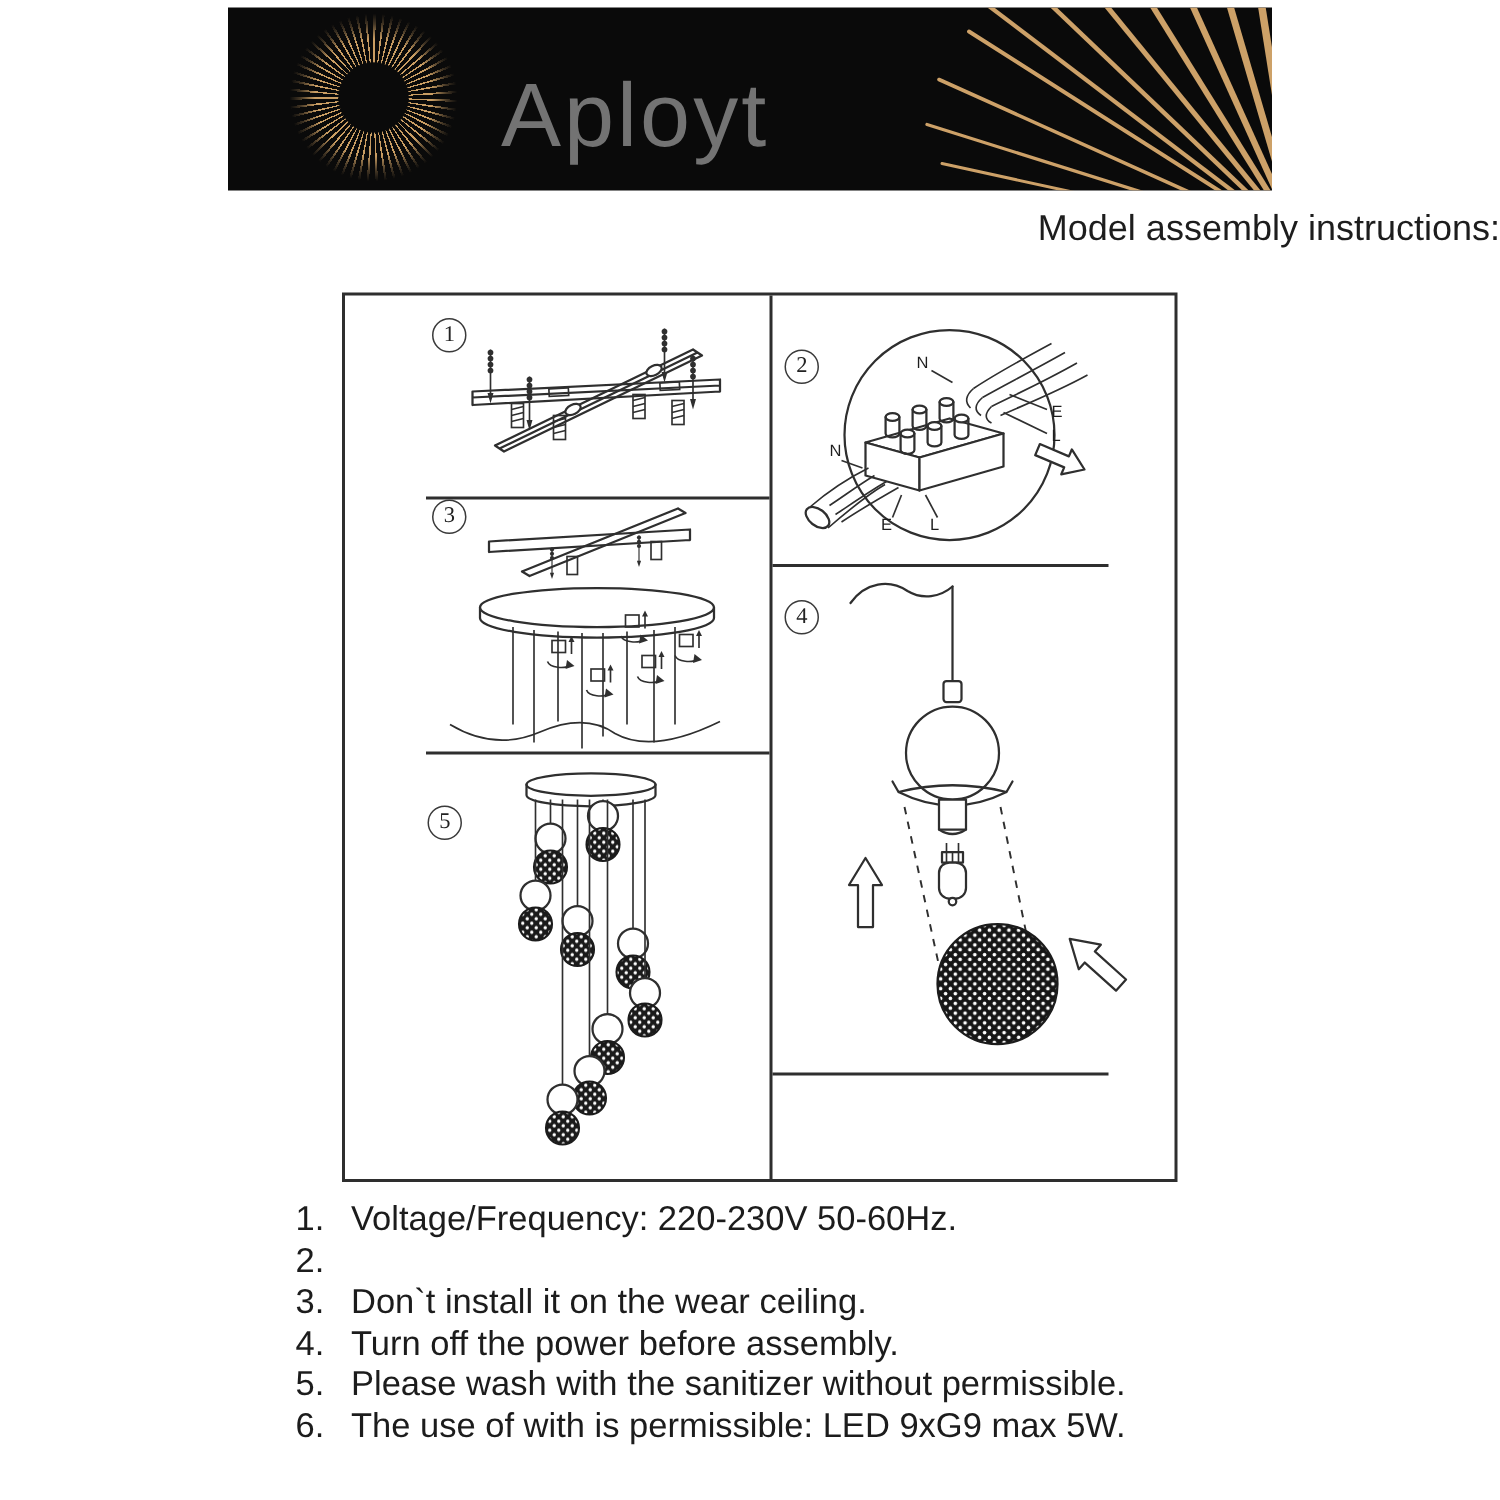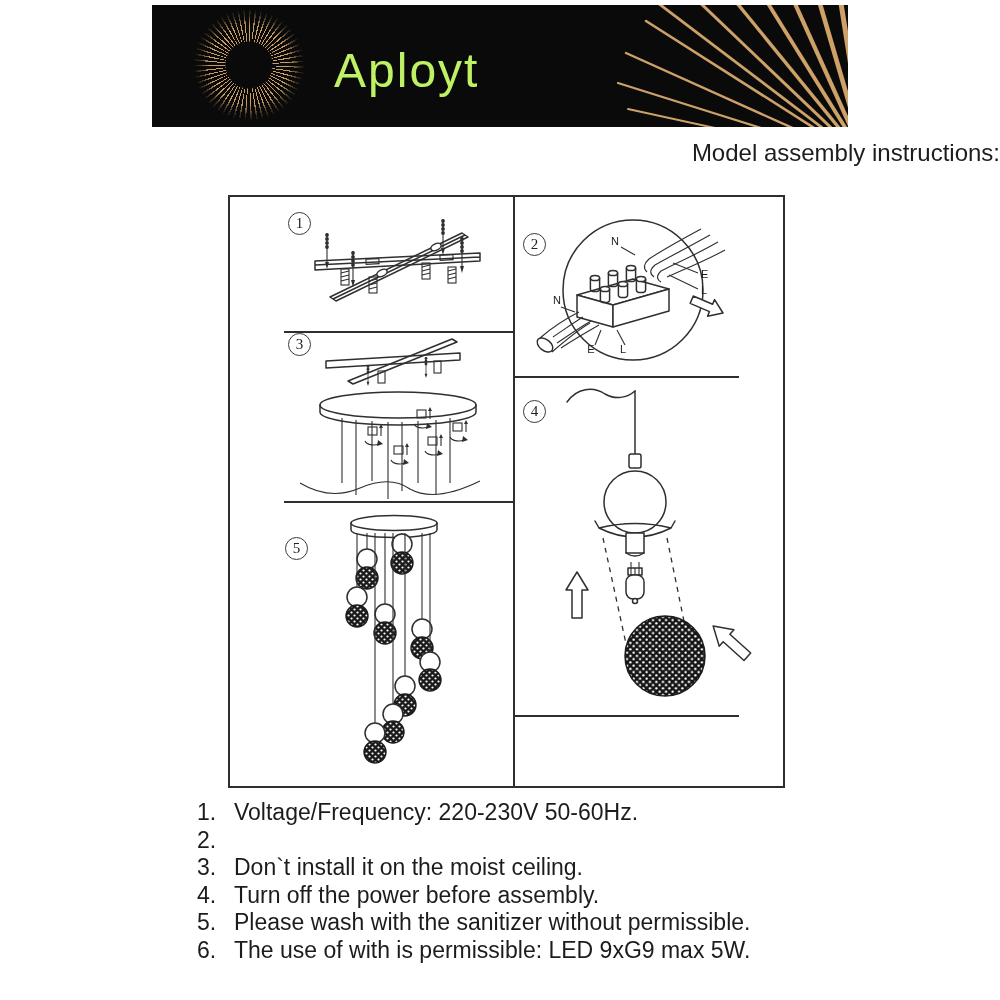--- a/index.html
+++ b/index.html
@@ -5,21 +5,21 @@
   html,body{margin:0;padding:0;background:#ffffff;}
   .page{position:relative;width:1000px;height:1000px;background:#fff;overflow:hidden;
         font-family:"Liberation Sans",sans-serif;color:#1d1d1d;}
 
   
   .banner{position:absolute;left:152px;top:5px;width:696px;height:122px;background:#0a0a0a;overflow:hidden;}
   .starburst{position:absolute;left:40px;top:3px;width:114px;height:114px;border-radius:50%;
      background:repeating-conic-gradient(#c99d63 0deg 1.7deg, transparent 1.7deg 6.1deg);
      -webkit-mask:radial-gradient(circle closest-side, transparent 0 23px, #000 24px 39px, rgba(0,0,0,.3) 49px, transparent 56px);
      mask:radial-gradient(circle closest-side, transparent 0 23px, #000 24px 39px, rgba(0,0,0,.3) 49px, transparent 56px);}
-  .brand{position:absolute;left:182px;top:42px;font-size:48px;font-weight:400;color:#bef264;letter-spacing:2px;line-height:1;}
+  .brand{position:absolute;left:182px;top:42px;font-size:60px;font-weight:400;color:#737373;letter-spacing:2px;line-height:1;}
   .rays{position:absolute;right:0;top:0;width:330px;height:122px;}
 
   
   .doc-title{position:absolute;top:139px;left:0;width:1000px;text-align:right;font-size:24px;line-height:27px;color:#1d1d1d;}
 
   
   .diagram{position:absolute;left:228px;top:195px;width:557px;height:593px;border:2px solid #2e2e2e;box-sizing:border-box;background:#fff;}
   .vline{position:absolute;left:283px;top:0;width:2px;height:100%;background:#2e2e2e;}
   .hline{position:absolute;height:2px;background:#2e2e2e;}
   .hl1{left:54px;top:134px;width:229px;}
@@ -332,21 +332,21 @@
   <div class="instructions">
     <div class="row">
       <span class="num">1.</span>
       <span>Voltage/Frequency: 220-230V 50-60Hz.</span>
     </div>
     <div class="row">
       <span class="num">2.</span>
     </div>
     <div class="row">
       <span class="num">3.</span>
-      <span>Don`t install it on the moist ceiling.</span>
+      <span>Don`t install it on the wear ceiling.</span>
     </div>
     <div class="row">
       <span class="num">4.</span>
       <span>Turn off the power before assembly.</span>
     </div>
     <div class="row">
       <span class="num">5.</span>
       <span>Please wash with the sanitizer without permissible.</span>
     </div>
     <div class="row">

